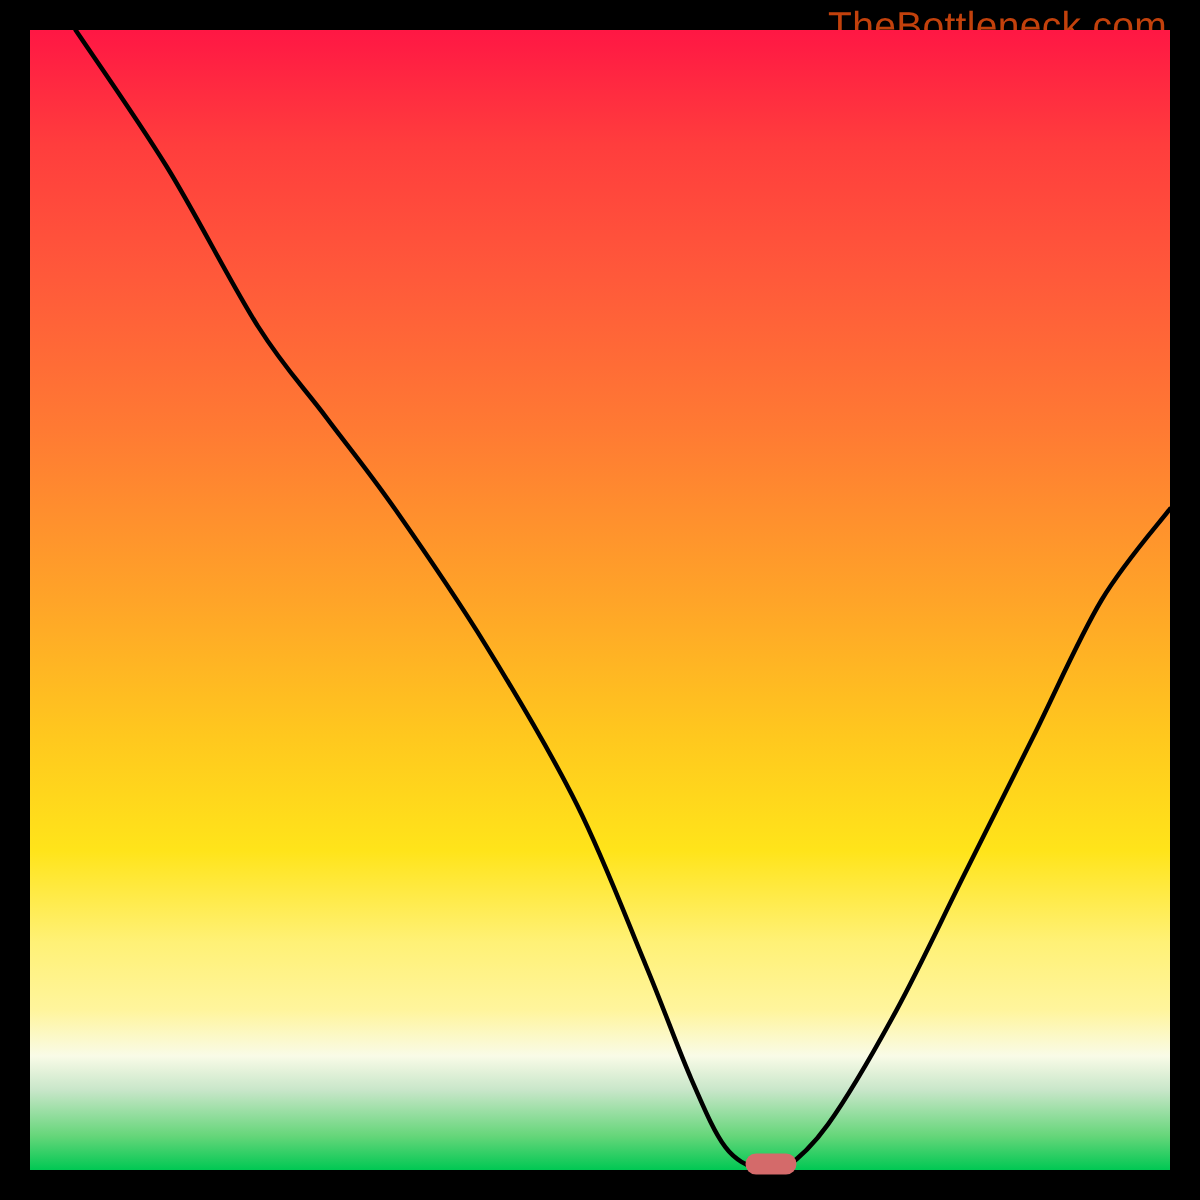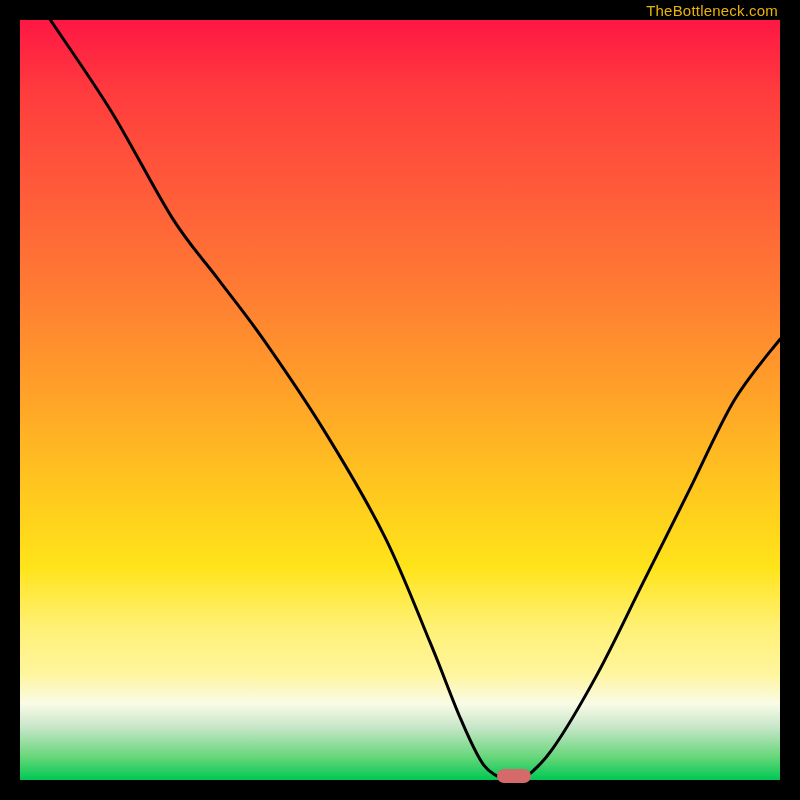--- a/index.html
+++ b/index.html
@@ -52,22 +52,22 @@
     width: 34px;
     height: 14px;
     border-radius: 7px;
     background: #d46a6a;
     transform: translate(-50%, -50%);
   }
   .watermark {
     position: absolute;
     top: 2px;
     right: 22px;
-    color: #eab308;
-    font-size: 15px;
+    color: #c2410c;
+    font-size: 26px;
     letter-spacing: 0.2px;
     user-select: none;
   }
 </style>
 </head>
 <body>
 
 <div class="frame">
 
   <div class="watermark">TheBottleneck.com</div>

